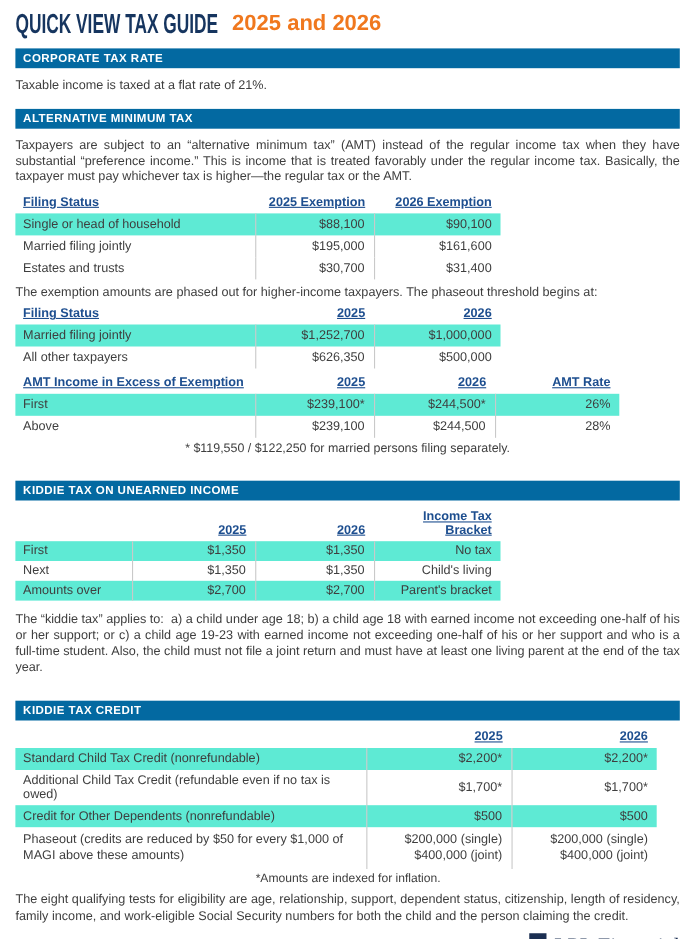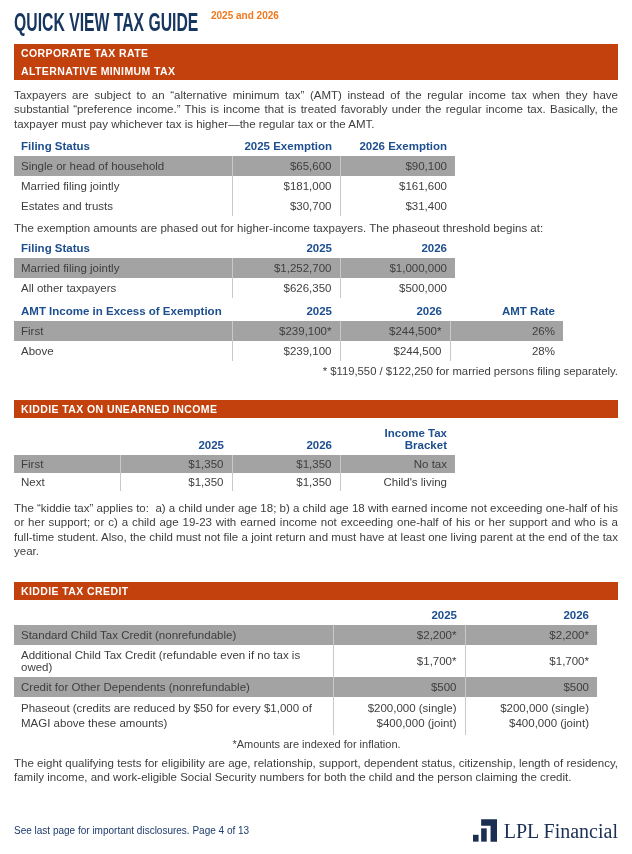--- a/index.html
+++ b/index.html
@@ -11,38 +11,38 @@
     color:#3e3e3e; background:#ffffff; overflow:hidden;
   }
   
   .masthead { display:flex; margin:2px 0 9px 0;gap:21px; }
   .title-wrap { width:172px; }
   .page-title {
     display:inline-block; white-space:nowrap; line-height:1;
     font-size:25px; font-weight:bold; color:#16355f;
     transform:scaleX(0.63); transform-origin:0 100%;
   }
-  .years { font-size:10px; font-weight:bold; color:#f0781e; padding-bottom:1px; margin-left:4px; }
+  .years { font-size:20px; font-weight:bold; color:#f0781e; padding-bottom:1px; margin-left:4px; }
   
   .bar {
-    background:#c2410c; color:#ffffff; font-size:10.5px; font-weight:bold;
+    background:#0369a1; color:#ffffff; font-size:10.5px; font-weight:bold;
     letter-spacing:0.4px; height:18px; line-height:18px; padding:0 7px;
   }
   .mt { margin-top:23px; }
   
   .body-text { font-size:11.5px; line-height:1.26; margin:8px 0 0 0; text-align:justify; white-space:pre-wrap; }
   .single-line { text-align:left; margin:9px 0 14px 0; }
-  .fn { font-size:11.3px; margin:4px 0 0 0; text-align:right; }
+  .fn { font-size:11.3px; margin:4px 0 0 0; text-align:center; }
   .fn2 { font-size:11px; margin:3px 0 0 1px; text-align:center; }
   
   table.tbl { border-collapse:collapse; table-layout:fixed; font-size:11.5px; color:#3e3e3e; margin-top:7px; }
-  table.tbl th { color:#1d4e8f; font-weight:bold; text-align:right; padding:2px 8px 4px 8px; vertical-align:bottom; }
+  table.tbl th { color:#1d4e8f; font-weight:bold; text-align:right; padding:2px 8px 4px 8px; vertical-align:bottom;text-decoration:underline; }
   table.tbl td { text-align:right; padding:4px 8px; vertical-align:middle; }
   table.tbl th.l, table.tbl td.l { text-align:left; padding-left:7px; }
-  table.tbl tbody tr.sh { background:#a3a3a3; }
+  table.tbl tbody tr.sh { background:#5eead4; }
   table.tbl tbody td + td { border-left:1px solid #c9c9c9; }
   table.k td { padding-top:3px; padding-bottom:3px; }
   td.pre { white-space:pre-line; line-height:1.3; padding-top:3px; padding-bottom:3px; }
   
   .spacer { flex:1; }
   .footer { display:flex; justify-content:space-between; align-items:center; margin-top:8px; }
   .disclosure { font-size:10px; color:#1c3b6d; }
   .logo { display:flex; align-items:center; gap:7px; }
   .logo-text { font-family:"Liberation Serif", serif; font-size:20px; color:#1b2f52; line-height:1; }
 </style>
@@ -52,46 +52,47 @@
 <div class="page">
 
   <div class="masthead">
     <div class="title-wrap">
       <span class="page-title">QUICK VIEW TAX GUIDE</span>
     </div>
     <span class="years">2025 and 2026</span>
   </div>
 
   <div class="bar">CORPORATE TAX RATE</div>
+  <p class="body-text single-line">Taxable income is taxed at a flat rate of 21%.</p>
 
   <div class="bar">ALTERNATIVE MINIMUM TAX</div>
   <p class="body-text">Taxpayers are subject to an “alternative minimum tax” (AMT) instead of the regular income tax when they have substantial “preference income.” This is income that is treated favorably under the regular income tax. Basically, the taxpayer must pay whichever tax is higher—the regular tax or the AMT.</p>
 
   <table class="tbl" style="width:441px;">
     <colgroup>
         <col style="width:218px">
         <col style="width:108px">
         <col style="width:115px">
       </colgroup>
     <thead>
       <tr>
         <th class="l">Filing Status</th>
         <th>2025 Exemption</th>
         <th>2026 Exemption</th>
       </tr>
     </thead>
     <tbody>
       <tr class="sh">
         <td class="l">Single or head of household</td>
-        <td>$65,600</td>
+        <td>$88,100</td>
         <td>$90,100</td>
       </tr>
       <tr>
         <td class="l">Married filing jointly</td>
-        <td>$181,000</td>
+        <td>$195,000</td>
         <td>$161,600</td>
       </tr>
       <tr>
         <td class="l">Estates and trusts</td>
         <td>$30,700</td>
         <td>$31,400</td>
       </tr>
     </tbody>
   </table>
 
@@ -179,20 +180,26 @@
         <td class="l">First</td>
         <td>$1,350</td>
         <td>$1,350</td>
         <td>No tax</td>
       </tr>
       <tr>
         <td class="l">Next</td>
         <td>$1,350</td>
         <td>$1,350</td>
         <td>Child's living</td>
+      </tr>
+      <tr class="sh">
+        <td class="l">Amounts over</td>
+        <td>$2,700</td>
+        <td>$2,700</td>
+        <td>Parent's bracket</td>
       </tr>
     </tbody>
   </table>
 
   <p class="body-text" style="margin-top:10px;">The “kiddie tax” applies to:  a) a child under age 18; b) a child age 18 with earned income not exceeding one-half of his or her support; or c) a child age 19-23 with earned income not exceeding one-half of his or her support and who is a full-time student. Also, the child must not file a joint return and must have at least one living parent at the end of the tax year.</p>
 
   <div class="bar mt">KIDDIE TAX CREDIT</div>
 
   <table class="tbl" style="width:583px;">
     <colgroup>

